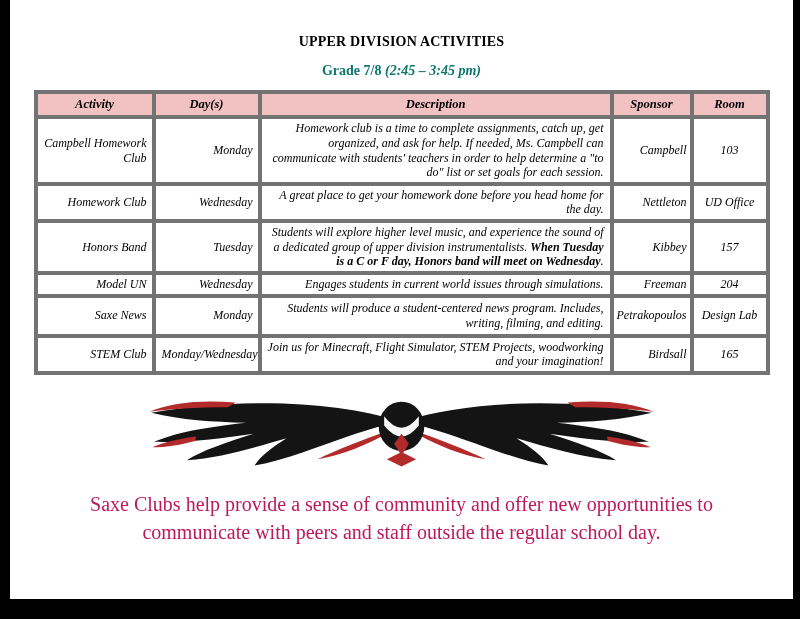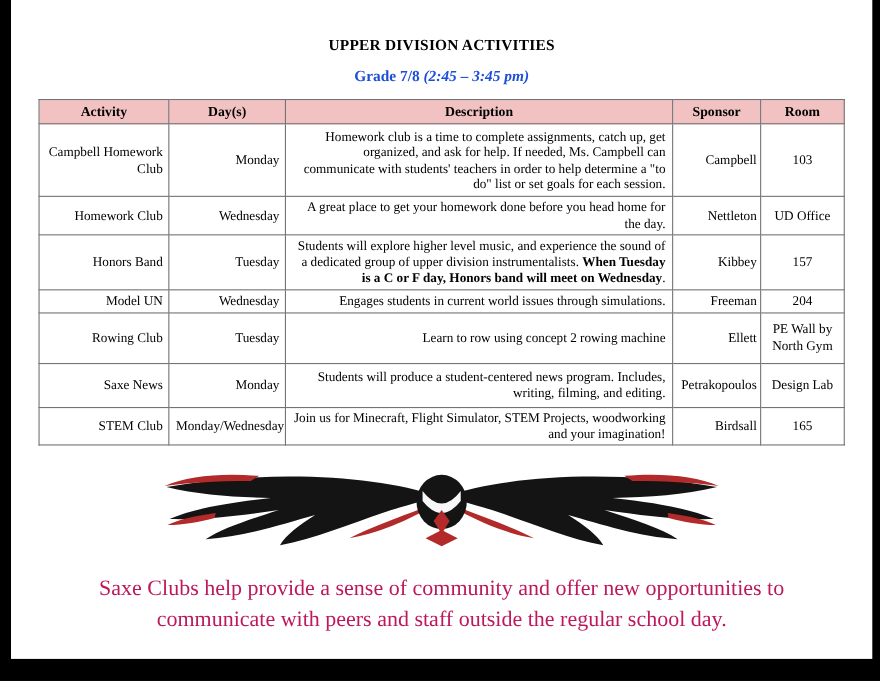--- a/index.html
+++ b/index.html
@@ -9,33 +9,33 @@
   }
   .page{
     position:absolute;left:10px;right:7px;top:0;bottom:20px;
     background:#ffffff;overflow:hidden;
   }
   .title{
     text-align:center;font-weight:bold;font-size:14px;
     padding-top:34px;letter-spacing:.2px;color:#000;
   }
   .subtitle{
-    text-align:center;font-weight:bold;font-size:14px;margin-top:13px;color:#1d4ed8;
+    text-align:center;font-weight:bold;font-size:14px;margin-top:13px;color:#0f766e;
   }
   .subtitle .time{font-style:italic;}
   table{
     border-collapse:collapse;table-layout:fixed;margin:11px auto 0;
     width:732px;font-size:12px;color:#000;background:#fff;
   }
   col.c-activity{width:118px;}
   col.c-days{width:106px;}
   col.c-desc{width:352px;}
   col.c-sponsor{width:80px;}
   col.c-room{width:76px;}
-  th,td{border:1px solid #737373;vertical-align:middle;line-height:1.22;}
+  th,td{border:4px solid #737373;vertical-align:middle;line-height:1.22;font-style:italic;}
   th{
     background:var(--header_bg,#f2c2c2);
     font-weight:bold;text-align:center;font-size:12.5px;padding:3px 2px;
   }
   td{padding:2px 5px;text-align:right;}
   td.act{padding-left:6px;}
   td.day{padding-left:6px;}
   td.desc{padding:2px 6px;}
   td.spon{padding:2px 3px;}
   td.room{text-align:center;padding:2px 2px;}
@@ -99,27 +99,20 @@
           <td class="spon">Kibbey</td>
           <td class="room">157</td>
         </tr>
         <tr style="height:21px;">
           <td class="act">Model UN</td>
           <td class="day">Wednesday</td>
           <td class="desc"><span>Engages students in current world issues through simulations.</span></td>
           <td class="spon">Freeman</td>
           <td class="room">204</td>
         </tr>
-        <tr style="height:46px;">
-          <td class="act">Rowing Club</td>
-          <td class="day">Tuesday</td>
-          <td class="desc"><span>Learn to row using concept 2 rowing machine</span></td>
-          <td class="spon">Ellett</td>
-          <td class="room">PE Wall by North Gym</td>
-        </tr>
         <tr style="height:40px;">
           <td class="act">Saxe News</td>
           <td class="day">Monday</td>
           <td class="desc"><span>Students will produce a student-centered news program. Includes, writing, filming, and editing.</span></td>
           <td class="spon">Petrakopoulos</td>
           <td class="room">Design Lab</td>
         </tr>
         <tr style="height:34px;">
           <td class="act">STEM Club</td>
           <td class="day">Monday/Wednesday</td>

